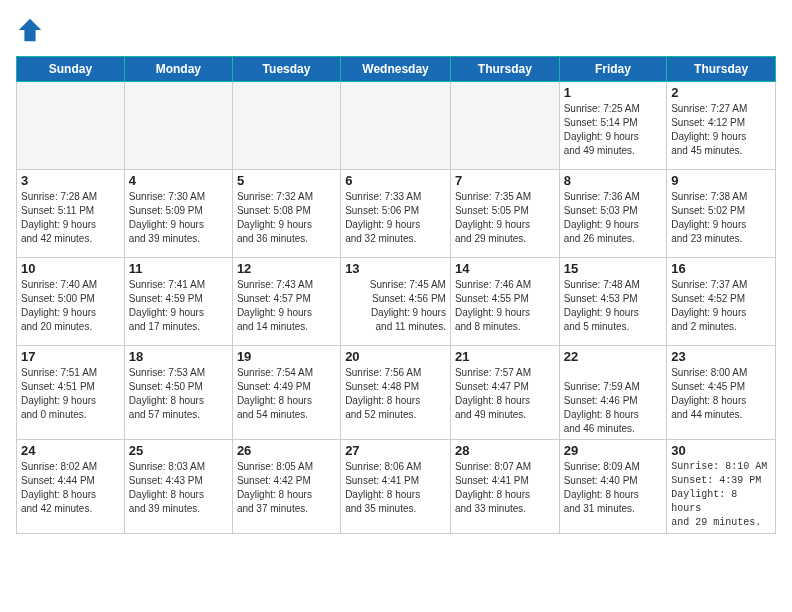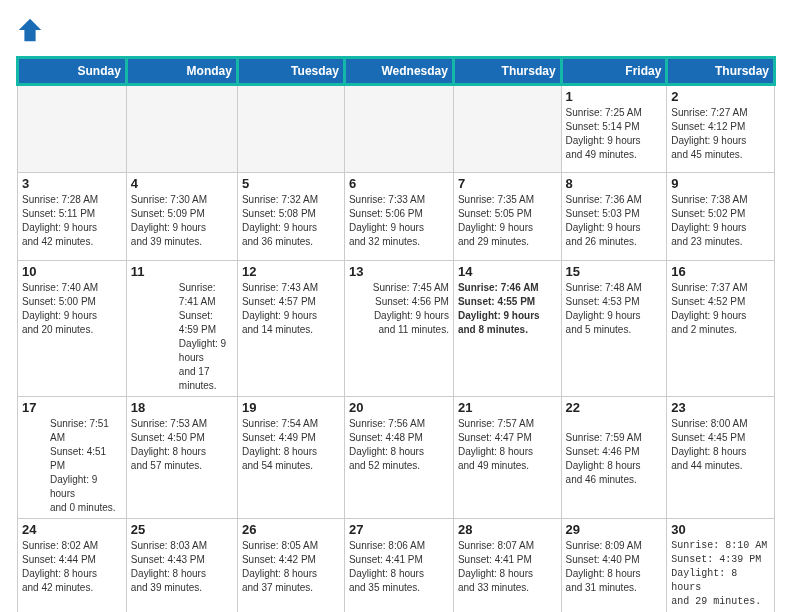--- a/index.html
+++ b/index.html
@@ -46,23 +46,23 @@
     }
     .calendar {
       width: 100%;
       border-collapse: collapse;
       font-size: 11px;
     }
     .calendar th {
       background: #1a6bb5;
       color: #fff;
       padding: 5px 4px;
-      text-align: right;
+      text-align: center;
       font-size: 12px;
-      border: 3px solid #14b8a6;
+      border: 1px solid #14b8a6;
     }
     .calendar td {
       border: 1px solid #ccc;
       vertical-align: top;
       padding: 3px 4px;
       width: 113px;
       height: 88px;
       background: #fff;
     }
     .calendar td.empty {
@@ -188,42 +188,42 @@
       <tr>
         <td>
           <span class="day-number">10</span>
           <div class="day-info" style="white-space: pre-line;">Sunrise: 7:40 AM
 Sunset: 5:00 PM
 Daylight: 9 hours
 and 20 minutes.</div>
         </td>
         <td>
           <span class="day-number">11</span>
-          <div class="day-info" style="white-space: pre-line; margin-left: 48px;">Sunrise: 7:41 AM
+          <div class="day-info" style="white-space: pre-line;">Sunrise: 7:41 AM
 Sunset: 4:59 PM
 Daylight: 9 hours
 and 17 minutes.</div>
         </td>
         <td>
           <span class="day-number">12</span>
           <div class="day-info" style="white-space: pre-line;">Sunrise: 7:43 AM
 Sunset: 4:57 PM
 Daylight: 9 hours
 and 14 minutes.</div>
         </td>
         <td>
           <span class="day-number">13</span>
           <div class="day-info" style="white-space: pre-line; text-align: right;">Sunrise: 7:45 AM
 Sunset: 4:56 PM
 Daylight: 9 hours
 and 11 minutes.</div>
         </td>
         <td>
           <span class="day-number">14</span>
-          <div class="day-info" style="white-space: pre-line; font-weight: bold;">Sunrise: 7:46 AM
+          <div class="day-info" style="white-space: pre-line;">Sunrise: 7:46 AM
 Sunset: 4:55 PM
 Daylight: 9 hours
 and 8 minutes.</div>
         </td>
         <td>
           <span class="day-number">15</span>
           <div class="day-info" style="white-space: pre-line;">Sunrise: 7:48 AM
 Sunset: 4:53 PM
 Daylight: 9 hours
 and 5 minutes.</div>
@@ -232,21 +232,21 @@
           <span class="day-number">16</span>
           <div class="day-info" style="white-space: pre-line;">Sunrise: 7:37 AM
 Sunset: 4:52 PM
 Daylight: 9 hours
 and 2 minutes.</div>
         </td>
       </tr>
       <tr>
         <td>
           <span class="day-number">17</span>
-          <div class="day-info" style="white-space: pre-line; margin-left: 28px;">Sunrise: 7:51 AM
+          <div class="day-info" style="white-space: pre-line;">Sunrise: 7:51 AM
 Sunset: 4:51 PM
 Daylight: 9 hours
 and 0 minutes.</div>
         </td>
         <td>
           <span class="day-number">18</span>
           <div class="day-info" style="white-space: pre-line;">Sunrise: 7:53 AM
 Sunset: 4:50 PM
 Daylight: 8 hours
 and 57 minutes.</div>

